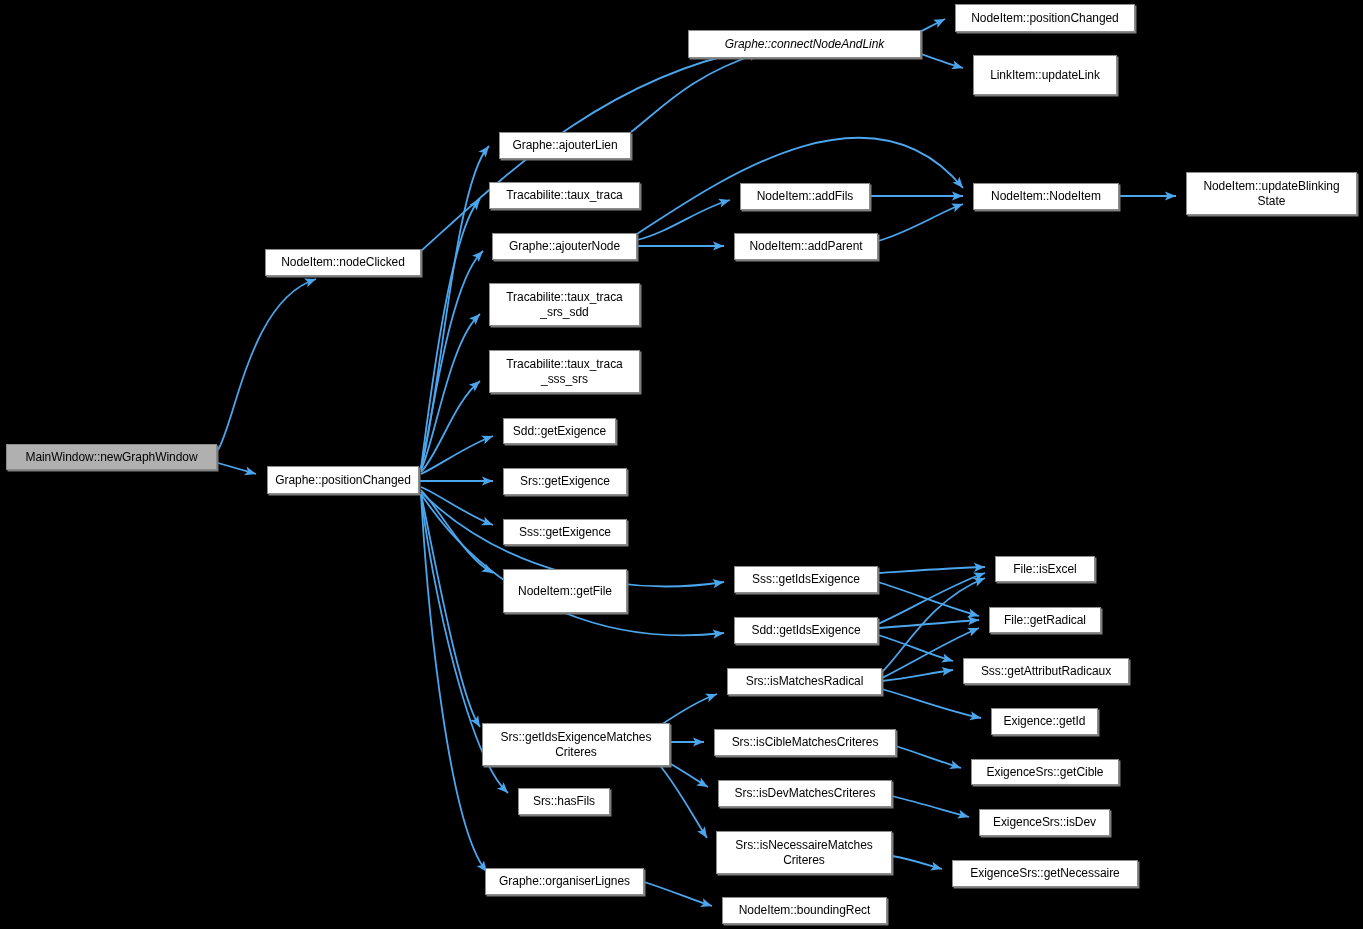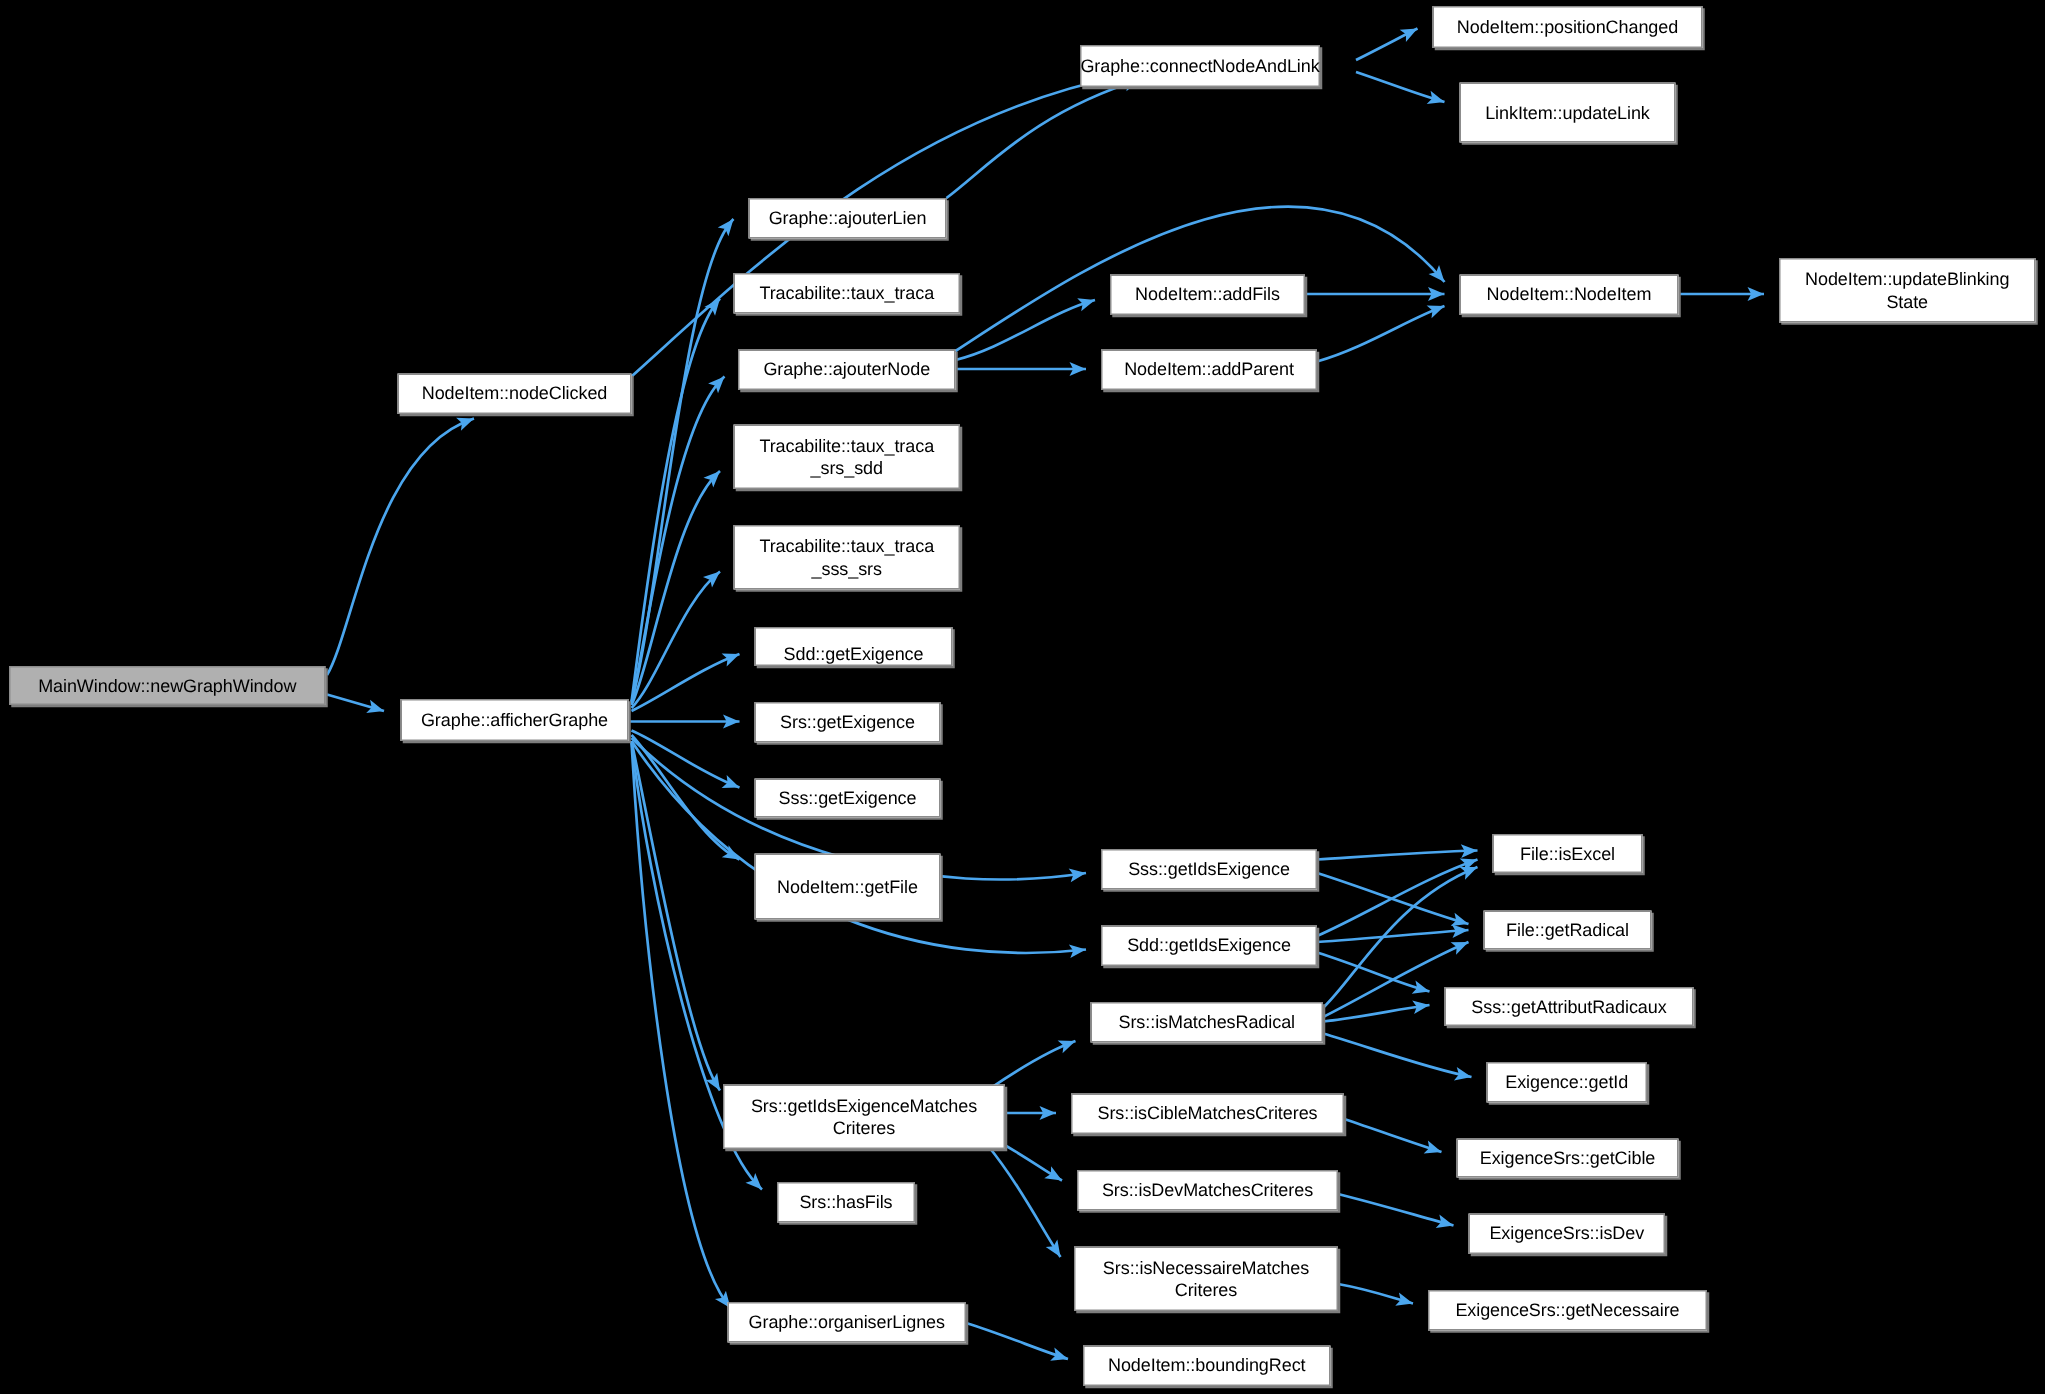--- a/index.html
+++ b/index.html
@@ -226,32 +226,32 @@
         <polygon points="942.00,869.00 932.61,861.66 933.72,866.73 930.18,870.53" class="edge-arrow"></polygon>
       </g>
       <g>
         <path d="M 644,882 C 670,890 695,901 712,906" class="edge-path"></path>
         <polygon points="712.00,906.00 702.89,898.31 703.82,903.43 700.13,907.09" class="edge-arrow"></polygon>
       </g>
     </svg>
   <div id="node-layer">
       <div class="node-box highlight" style="left: 6px; top: 444px; width: 211px; height: 26px;"><span>MainWindow::newGraphWindow</span></div>
       <div class="node-box" style="left: 265px; top: 249px; width: 156px; height: 27px;"><span>NodeItem::nodeClicked</span></div>
-      <div class="node-box" style="left: 267px; top: 466px; width: 152px; height: 28px;"><span>Graphe::afficherGraphe</span></div>
-      <div class="node-box" style="left: 720px; top: 30px; width: 160px; height: 28px;"><span>Graphe::connectNodeAndLink</span></div>
+      <div class="node-box" style="left: 267px; top: 466px; width: 152px; height: 28px;"><span>Graphe::positionChanged</span></div>
+      <div class="node-box" style="left: 688px; top: 30px; width: 233px; height: 28px; font-style: italic;"><span>Graphe::connectNodeAndLink</span></div>
       <div class="node-box" style="left: 955px; top: 4px; width: 180px; height: 28px;"><span>NodeItem::positionChanged</span></div>
       <div class="node-box" style="left: 973px; top: 55px; width: 144px; height: 40px;"><span>LinkItem::updateLink</span></div>
       <div class="node-box" style="left: 499px; top: 132px; width: 132px; height: 27px;"><span>Graphe::ajouterLien</span></div>
       <div class="node-box" style="left: 489px; top: 182px; width: 151px; height: 27px;"><span>Tracabilite::taux_traca</span></div>
       <div class="node-box" style="left: 492px; top: 233px; width: 145px; height: 27px;"><span>Graphe::ajouterNode</span></div>
       <div class="node-box" style="left: 489px; top: 283px; width: 151px; height: 43px;"><span>Tracabilite::taux_traca
 _srs_sdd</span></div>
       <div class="node-box" style="left: 489px; top: 350px; width: 151px; height: 43px;"><span>Tracabilite::taux_traca
 _sss_srs</span></div>
-      <div class="node-box" style="left: 503px; top: 418px; width: 132px; height: 26px; align-items: flex-end;"><span>Sdd::getExigence</span></div>
+      <div class="node-box" style="left: 503px; top: 418px; width: 113px; height: 26px;"><span>Sdd::getExigence</span></div>
       <div class="node-box" style="left: 503px; top: 468px; width: 124px; height: 27px;"><span>Srs::getExigence</span></div>
       <div class="node-box" style="left: 503px; top: 519px; width: 124px; height: 26px;"><span>Sss::getExigence</span></div>
       <div class="node-box" style="left: 503px; top: 569px; width: 124px; height: 44px;"><span>NodeItem::getFile</span></div>
       <div class="node-box" style="left: 740px; top: 183px; width: 130px; height: 27px;"><span>NodeItem::addFils</span></div>
       <div class="node-box" style="left: 734px; top: 233px; width: 144px; height: 27px;"><span>NodeItem::addParent</span></div>
       <div class="node-box" style="left: 973px; top: 183px; width: 146px; height: 27px;"><span>NodeItem::NodeItem</span></div>
       <div class="node-box" style="left: 1186px; top: 172px; width: 171px; height: 43px;"><span>NodeItem::updateBlinking
 State</span></div>
       <div class="node-box" style="left: 734px; top: 566px; width: 144px; height: 27px;"><span>Sss::getIdsExigence</span></div>
       <div class="node-box" style="left: 734px; top: 617px; width: 144px; height: 27px;"><span>Sdd::getIdsExigence</span></div>

